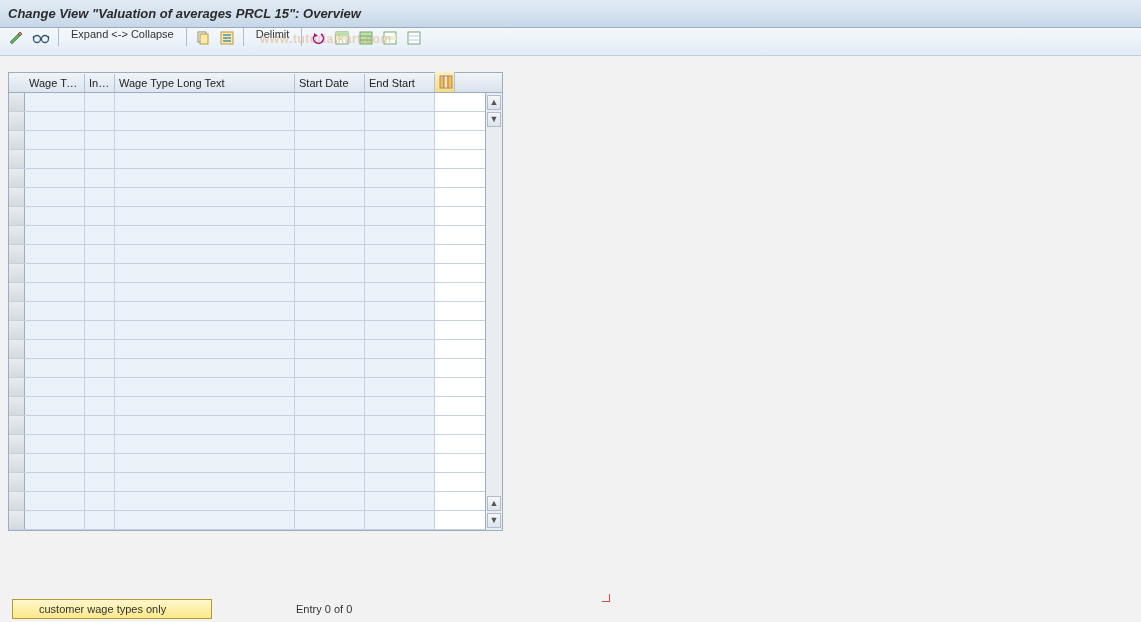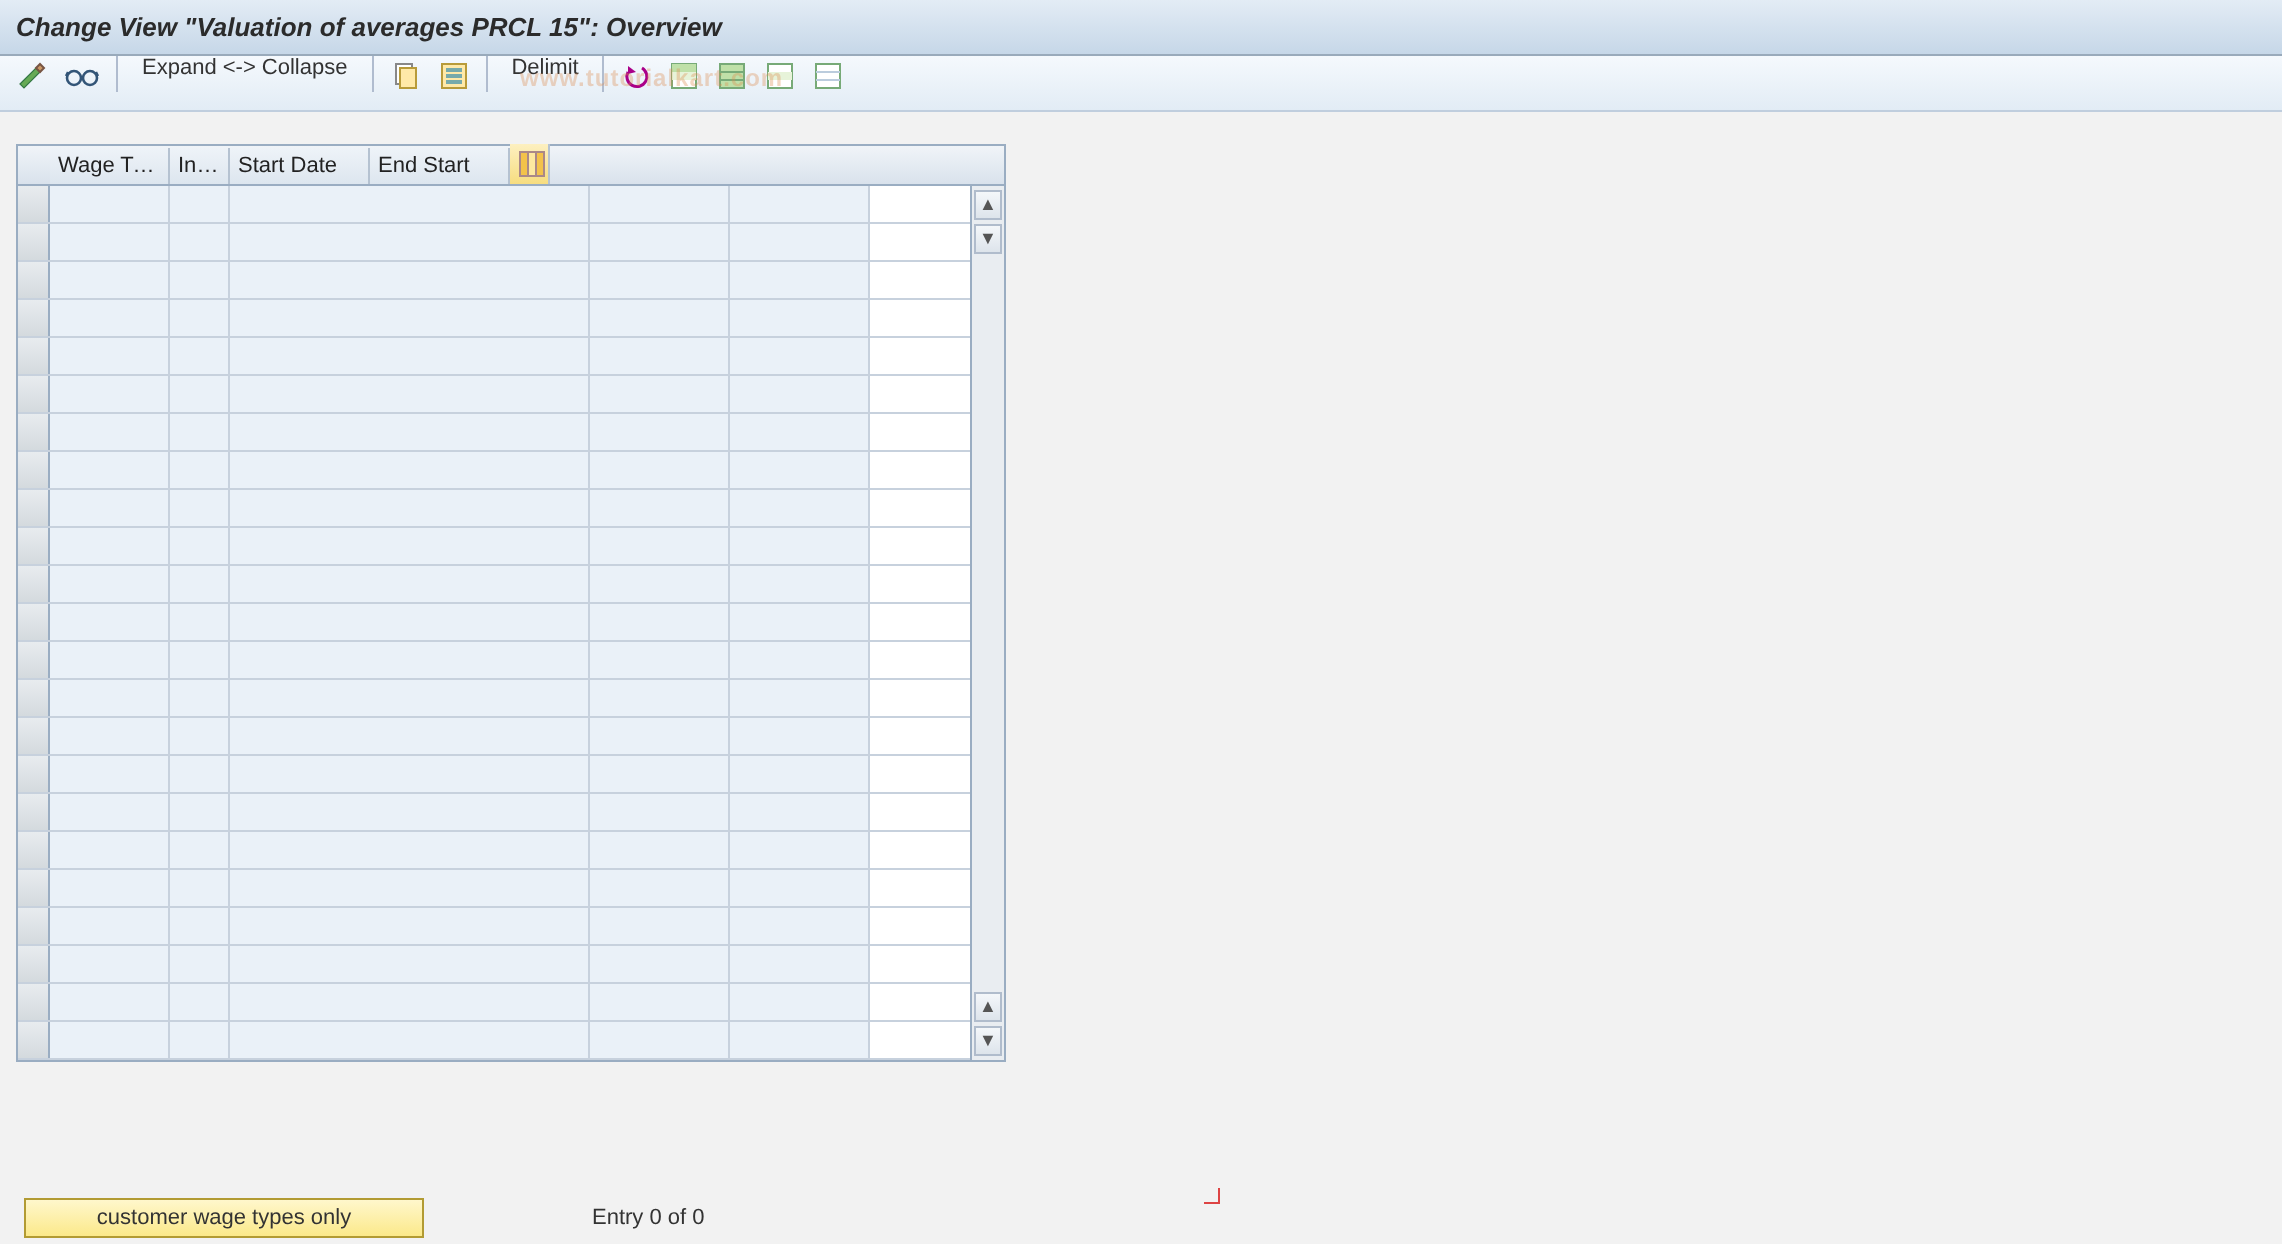--- a/index.html
+++ b/index.html
@@ -118,22 +118,21 @@
       height: 26px;
       display: flex;
       align-items: center;
       gap: 4px;
     }
     .btn-yellow {
       border: 1px solid #b29b33;
       background: linear-gradient(#fff7cc, #fbe98a);
       height: 20px;
       line-height: 18px;
-      padding: 0 4px;
-      text-align: center;
+      padding: 0 26px;
       color: #333;
       cursor: pointer;
       font-size: 11px;
     }
     .btn-yellow.wide { width: 200px; }
     .btn-yellow.pos { width: 150px; display:flex; align-items:center; gap:6px; padding-left:4px; color:#777; justify-content:flex-start;}
     .btn-yellow .ic { width:14px; height:14px; display:inline-block; }
     .entry-text { margin-left: 80px; color:#333; }
     svg { display:block; }
     .watermark { position:absolute; top:32px; left:260px; font-size:12px; font-weight:bold; color:rgba(220,140,80,0.35); letter-spacing:0.5px; pointer-events:none;}
@@ -210,20 +209,21 @@
       </svg>
   </span>
 </div>
 
 <div class="content">
   <div class="grid-wrap">
     <div class="grid-head">
       <div class="rowmark-h"></div>
       <div class="hcell c-wt">Wage Ty...</div>
       <div class="hcell c-inf">Inf...</div>
+      <div class="hcell c-long">Wage Type Long Text</div>
       <div class="hcell c-sd">Start Date</div>
       <div class="hcell c-ed">End Start</div>
       <div class="hcell c-cfg">
         <svg width="14" height="14">
             <rect x="1" y="1" width="4" height="12" fill="#f3c24a" stroke="#a88"></rect>
             <rect x="5" y="1" width="4" height="12" fill="#fde9a0" stroke="#a88"></rect>
             <rect x="9" y="1" width="4" height="12" fill="#f3c24a" stroke="#a88"></rect>
           </svg>
       </div>
     </div>

